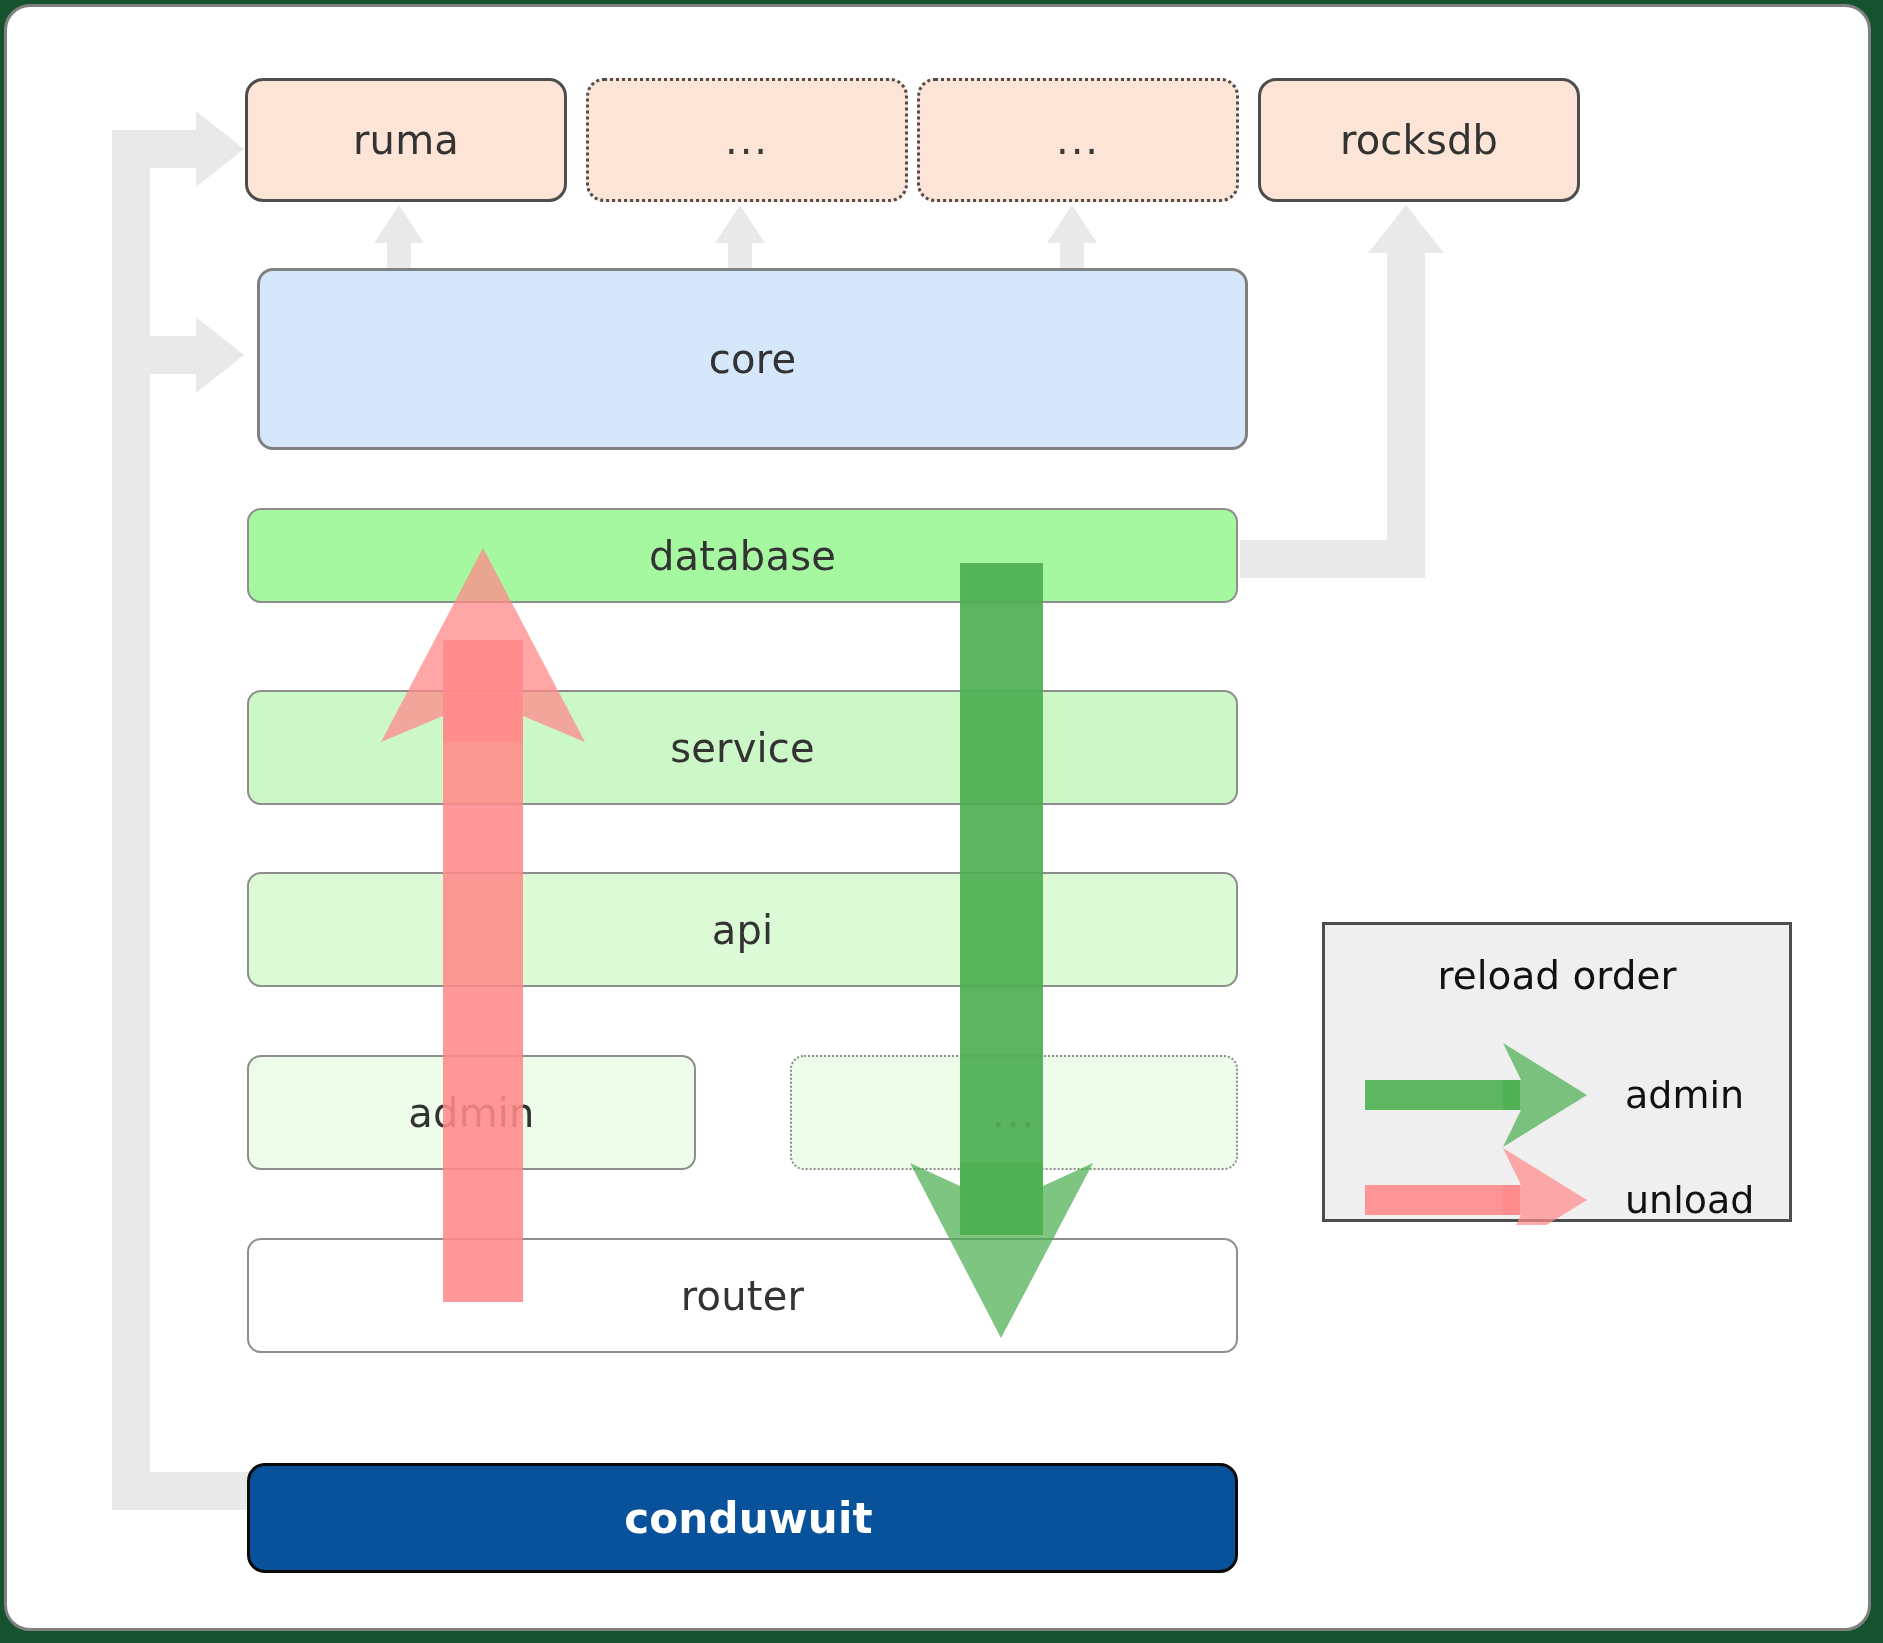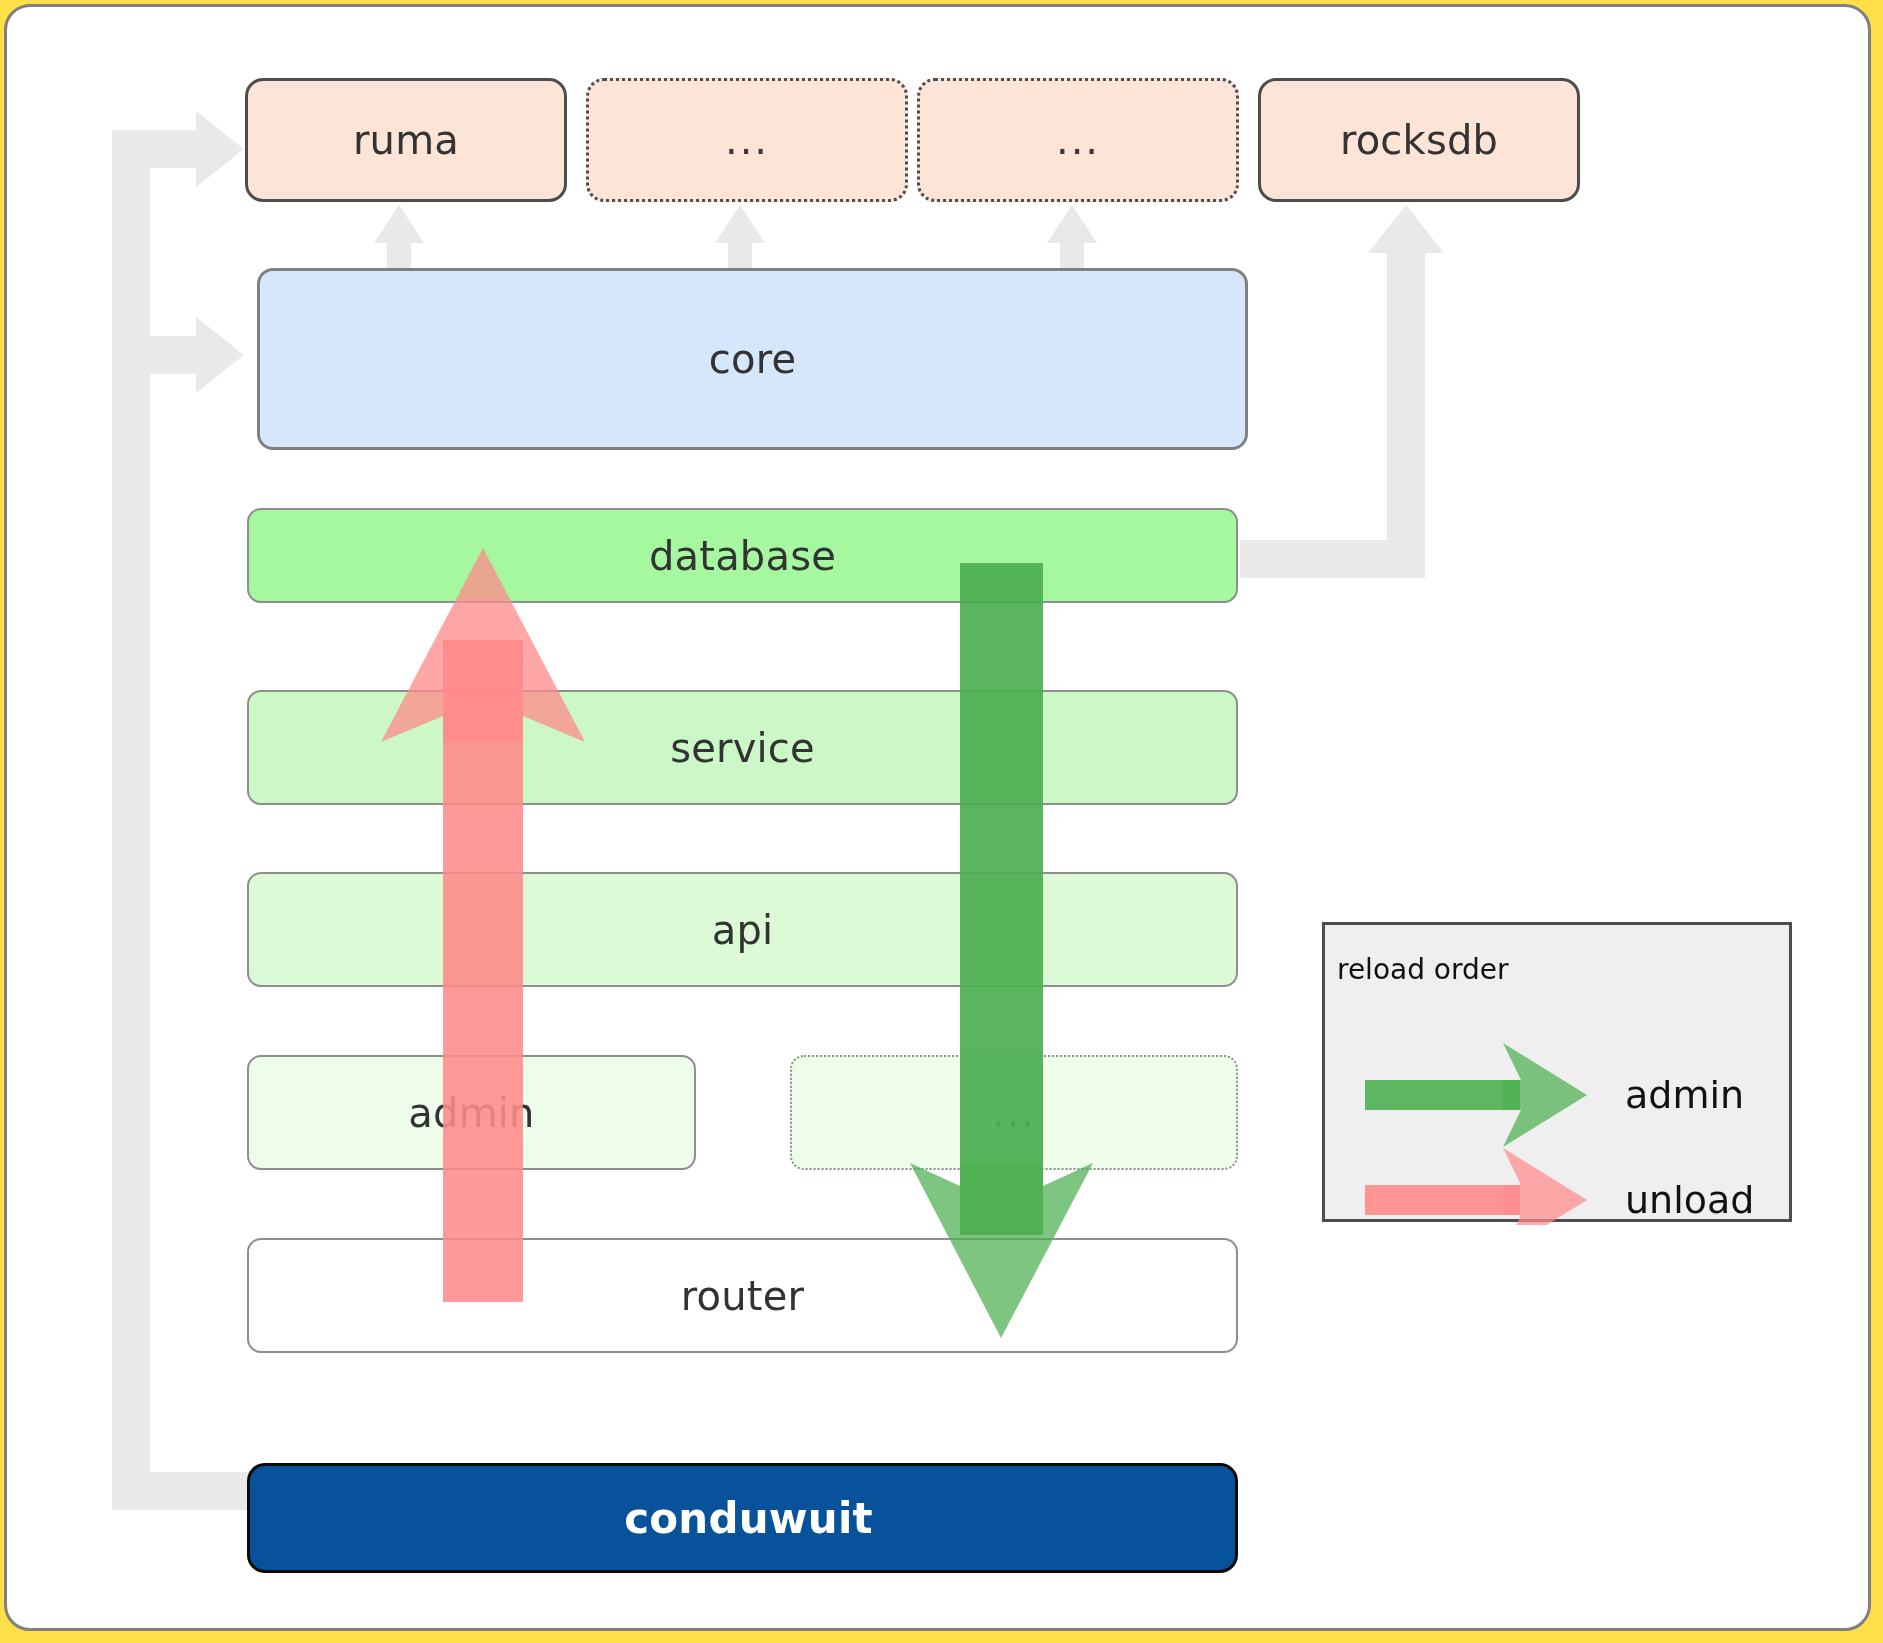--- a/index.html
+++ b/index.html
@@ -7,21 +7,21 @@
     padding: 0;
     background: #ffffff;
   }
   body {
     font-family: "DejaVu Sans", "Liberation Sans", sans-serif;
   }
   #canvas {
     position: relative;
     width: 1883px;
     height: 1643px;
-    background: #fde047;
+    background: #14532d;
     overflow: hidden;
   }
   #outer-frame {
     position: absolute;
     left: 4px;
     top: 4px;
     width: 1867px;
     height: 1627px;
     border: 3px solid #808080;
     border-radius: 26px;
@@ -138,24 +138,24 @@
     left: 1322px;
     top: 922px;
     width: 470px;
     height: 300px;
     background: #efefef;
     border: 3px solid #4d4d4d;
     box-sizing: border-box;
   }
   #legend-title {
     position: absolute;
-    left: 12px; top: 28px;
+    left: 0; top: 28px;
     width: 100%;
-    text-align: left;
-    font-size: 28px;
+    text-align: center;
+    font-size: 39px;
     color: #111111;
   }
   .legend-row-label {
     position: absolute;
     font-size: 38px;
     color: #111111;
   }
 </style>
 </head>
 <body>

